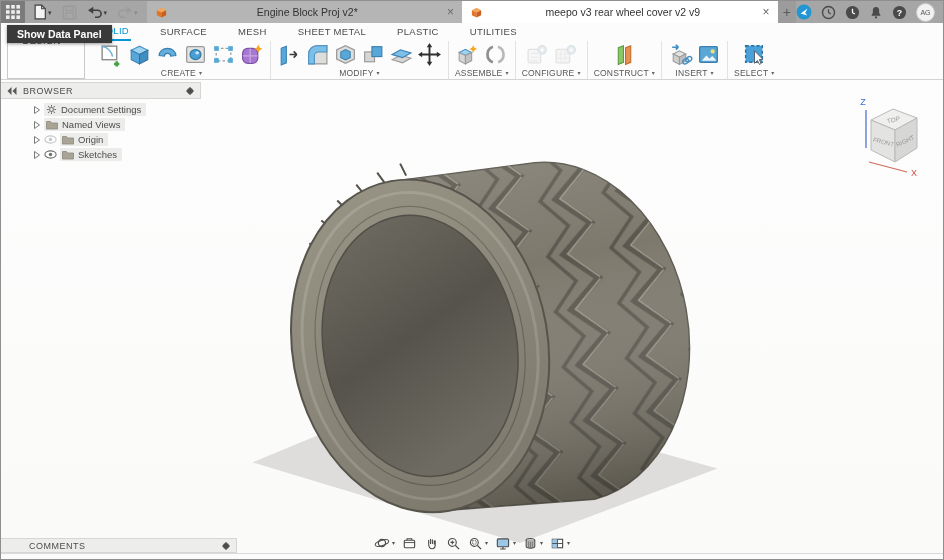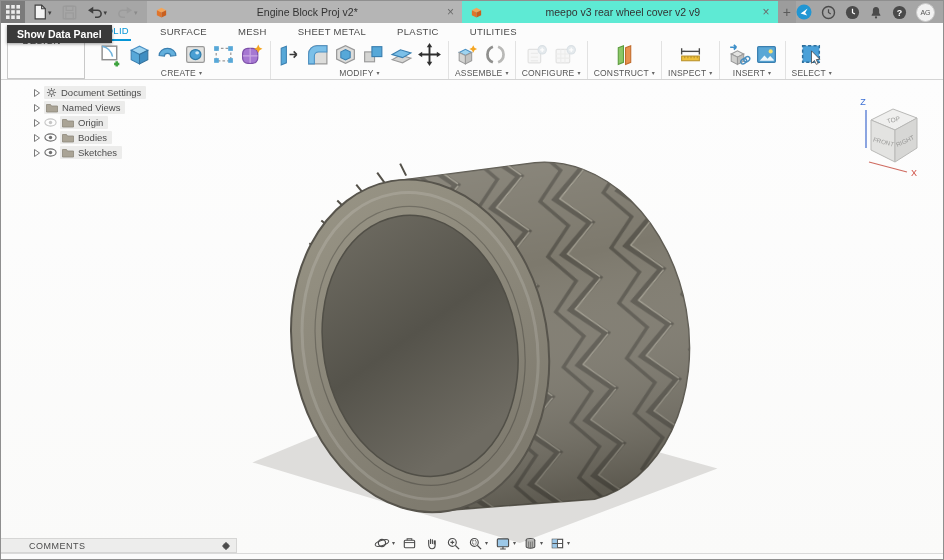--- a/index.html
+++ b/index.html
@@ -11,21 +11,21 @@
   
   .titlebar{position:absolute;top:0;left:0;right:0;height:22px;background:#a6a6a6;display:flex;align-items:stretch;}
   .quickbar{display:flex;align-items:center;gap:4px;padding:0 6px 0 0;}
   .qbtn{display:flex;align-items:center;justify-content:center;height:22px;padding:0 3px;}
   .qbtn.dark{background:#7b7b7b;width:24px;padding:0;}
   .mini-caret{font-size:7px;color:#3f3f3f;line-height:1;margin-left:1px;}
   .mini-caret.dim{color:#8a8a8a;}
   .tab{display:flex;align-items:center;gap:6px;width:326px;padding:0 8px;font-size:10.5px;color:#333;}
   .tab .tab-label{flex:1;text-align:center;white-space:nowrap;overflow:hidden;}
   .tab-inactive{background:#b5b5b5;}
-  .tab-active{background:#5eead4;}
+  .tab-active{background:#ffffff;}
   .tab-close{color:#6a6a6a;font-size:12px;line-height:1;cursor:default;}
   .newtab{width:20px;height:22px;display:flex;align-items:center;justify-content:center;
           background:#9c9c9c;color:#5a5a5a;font-size:14px;}
   .tb-icons{flex:1;display:flex;align-items:center;justify-content:flex-end;gap:9px;padding-right:8px;}
   .avatar{width:17px;height:17px;border-radius:50%;background:#f2f2f2;border:1px solid #c9c9c9;
           display:flex;align-items:center;justify-content:center;font-size:7px;color:#555;}
 
   
   .ribbon{position:absolute;top:22px;left:0;right:0;height:56px;background:#fcfcfc;border-bottom:1px solid #d4d4d4;}
   .ribbon-tabs{position:absolute;top:0;left:96px;height:18px;display:flex;gap:27px;align-items:center;}
@@ -316,35 +316,20 @@
             <polygon points="6,5.5 11,3.5 11,19.5 6,21.5" fill="#8bc766" stroke="#5a9a3c" stroke-width="1"></polygon>
             <polygon points="13,5.5 18,3.5 18,19.5 13,21.5" fill="#e8914f" stroke="#c06a2a" stroke-width="1"></polygon>
           </svg>
         </div>
         <div class="rlabel">
           <span>CONSTRUCT</span>
             <span class="mini-caret">▾</span>
         </div>
       </div>
 
-      <div class="rgroup">
-        <div class="ricons">
-          <svg class="ricon" viewBox="0 0 24 24">
-            <path d="M3.5 9h17" stroke="#4a4a4a" stroke-width="1.3"></path>
-            <path d="M3.5 6v6M20.5 6v6" stroke="#4a4a4a" stroke-width="1.3"></path>
-            <path d="M7 9l-2.2 0m0 0" stroke="#4a4a4a"></path>
-            <rect x="3.5" y="13.5" width="17" height="4.5" fill="#f0c23c" stroke="#b8902a" stroke-width="1"></rect>
-            <path d="M6.5 13.5v2.2M9.5 13.5v2.2M12.5 13.5v2.2M15.5 13.5v2.2M18.5 13.5v2.2" stroke="#b8902a" stroke-width="1"></path>
-          </svg>
-        </div>
-        <div class="rlabel">
-          <span>INSPECT</span>
-            <span class="mini-caret">▾</span>
-        </div>
-      </div>
 
       <div class="rgroup">
         <div class="ricons">
           <svg class="ricon" viewBox="0 0 24 24">
             <path d="M4 5h6m0 0L7.5 2.8M10 5L7.5 7.2" fill="none" stroke="#3d8fc9" stroke-width="1.6"></path>
             <polygon points="5,11.5 11,8.5 17,11.5 11,14.5" fill="#e3e3e1" stroke="#9a9a9a" stroke-width="1"></polygon>
             <polygon points="5,11.5 11,14.5 11,21.5 5,18.5" fill="#cfcfcd" stroke="#9a9a9a" stroke-width="1"></polygon>
             <polygon points="11,14.5 17,11.5 17,18.5 11,21.5" fill="#bfbfbd" stroke="#9a9a9a" stroke-width="1"></polygon>
             <ellipse cx="17" cy="18.5" rx="3" ry="2.2" fill="none" stroke="#4a8fc0" stroke-width="1.4" transform="rotate(-35 17 18.5)"></ellipse>
             <ellipse cx="20" cy="16.5" rx="3" ry="2.2" fill="none" stroke="#4a8fc0" stroke-width="1.4" transform="rotate(-35 20 16.5)"></ellipse>
@@ -426,20 +411,31 @@
 
       <path d="M312,196 l-11,-7 M320,172 l-11,-8 M332,150 l-11,-9 M347,131 l-10,-10 M365,116 l-9,-11 M385,104 l-8,-11 M406,96 l-6,-12" stroke="#55524a" stroke-width="2" fill="none"></path>
 
       <ellipse cx="420" cy="267" rx="128" ry="168" transform="rotate(-10 420 267)" fill="url(#rimG)" stroke="#57544c" stroke-width="2"></ellipse>
       <ellipse cx="420" cy="267" rx="104" ry="141" transform="rotate(-10 420 267)" fill="none" stroke="rgba(0,0,0,0.22)" stroke-width="1.2"></ellipse>
       <ellipse cx="420" cy="267" rx="97" ry="132" transform="rotate(-10 420 267)" fill="url(#boreG)" stroke="#514f47" stroke-width="1.5"></ellipse>
       <ellipse cx="420" cy="267" rx="117" ry="155" transform="rotate(-10 420 267)" fill="none" stroke="rgba(255,255,255,0.14)" stroke-width="3"></ellipse>
     </svg>
 
     <div class="browser">
+      <div class="panel-header">
+        <svg width="10" height="8" viewBox="0 0 10 8">
+          <polygon points="4.5,0 0.5,4 4.5,8" fill="#5a5a5a"></polygon>
+            <polygon points="9.5,0 5.5,4 9.5,8" fill="#5a5a5a"></polygon>
+        </svg>
+        <span class="ph-title">BROWSER</span>
+        <svg width="8" height="8" viewBox="0 0 8 8">
+          <circle cx="4" cy="4" r="3" fill="#4c4c4c"></circle>
+            <path d="M4 0v1.4M4 6.6V8M0 4h1.4M6.6 4H8" stroke="#4c4c4c" stroke-width="1.2"></path>
+        </svg>
+      </div>
 
       <div class="btree">
 
 
         <div class="brow">
           <span class="sp20"></span>
             <span class="sp6"></span>
           <svg width="8" height="8" viewBox="0 0 8 8">
             <polygon points="1.5,0.5 6.5,4 1.5,7.5" fill="none" stroke="#7a7a7a" stroke-width="1"></polygon>
           </svg>
@@ -477,37 +473,20 @@
             <circle cx="6.5" cy="4.5" r="1.7" fill="#6f6f6f"></circle>
           </svg>
           <span class="pill">
             <svg width="12" height="10" viewBox="0 0 12 10">
               <path d="M0.5,1.5 h4 l1,1.5 h6 v6 h-11 z" fill="#aaa496" stroke="#8d887b" stroke-width="0.8"></path>
             </svg>
             <span>Origin</span>
           </span>
         </div>
 
-        <div class="brow">
-          <span class="sp20"></span>
-            <span class="sp6"></span>
-          <svg width="8" height="8" viewBox="0 0 8 8">
-            <polygon points="1.5,0.5 6.5,4 1.5,7.5" fill="none" stroke="#7a7a7a" stroke-width="1"></polygon>
-          </svg>
-          <svg width="13" height="9" viewBox="0 0 13 9">
-            <ellipse cx="6.5" cy="4.5" rx="5.6" ry="3.6" fill="none" stroke="#6f6f6f" stroke-width="1.1"></ellipse>
-            <circle cx="6.5" cy="4.5" r="1.7" fill="#6f6f6f"></circle>
-          </svg>
-          <span class="pill">
-            <svg width="12" height="10" viewBox="0 0 12 10">
-              <path d="M0.5,1.5 h4 l1,1.5 h6 v6 h-11 z" fill="#aaa496" stroke="#8d887b" stroke-width="0.8"></path>
-            </svg>
-            <span>Bodies</span>
-          </span>
-        </div>
 
         <div class="brow">
           <span class="sp20"></span>
             <span class="sp6"></span>
           <svg width="8" height="8" viewBox="0 0 8 8">
             <polygon points="1.5,0.5 6.5,4 1.5,7.5" fill="none" stroke="#7a7a7a" stroke-width="1"></polygon>
           </svg>
           <svg width="13" height="9" viewBox="0 0 13 9">
             <ellipse cx="6.5" cy="4.5" rx="5.6" ry="3.6" fill="none" stroke="#6f6f6f" stroke-width="1.1"></ellipse>
             <circle cx="6.5" cy="4.5" r="1.7" fill="#6f6f6f"></circle>

